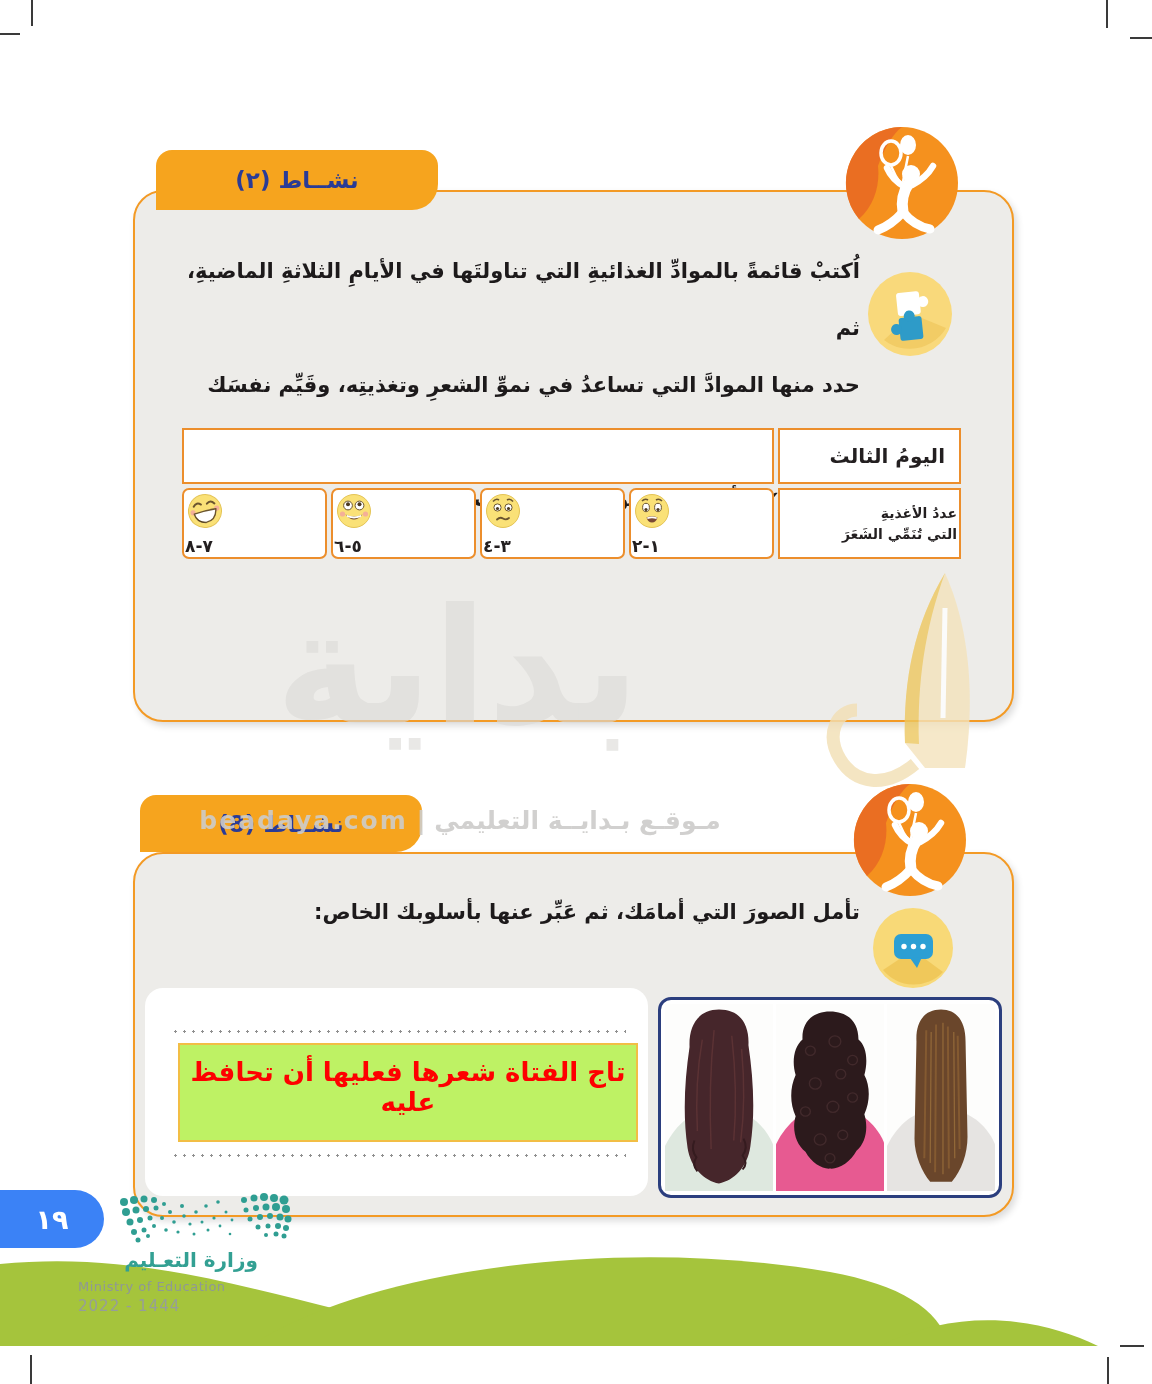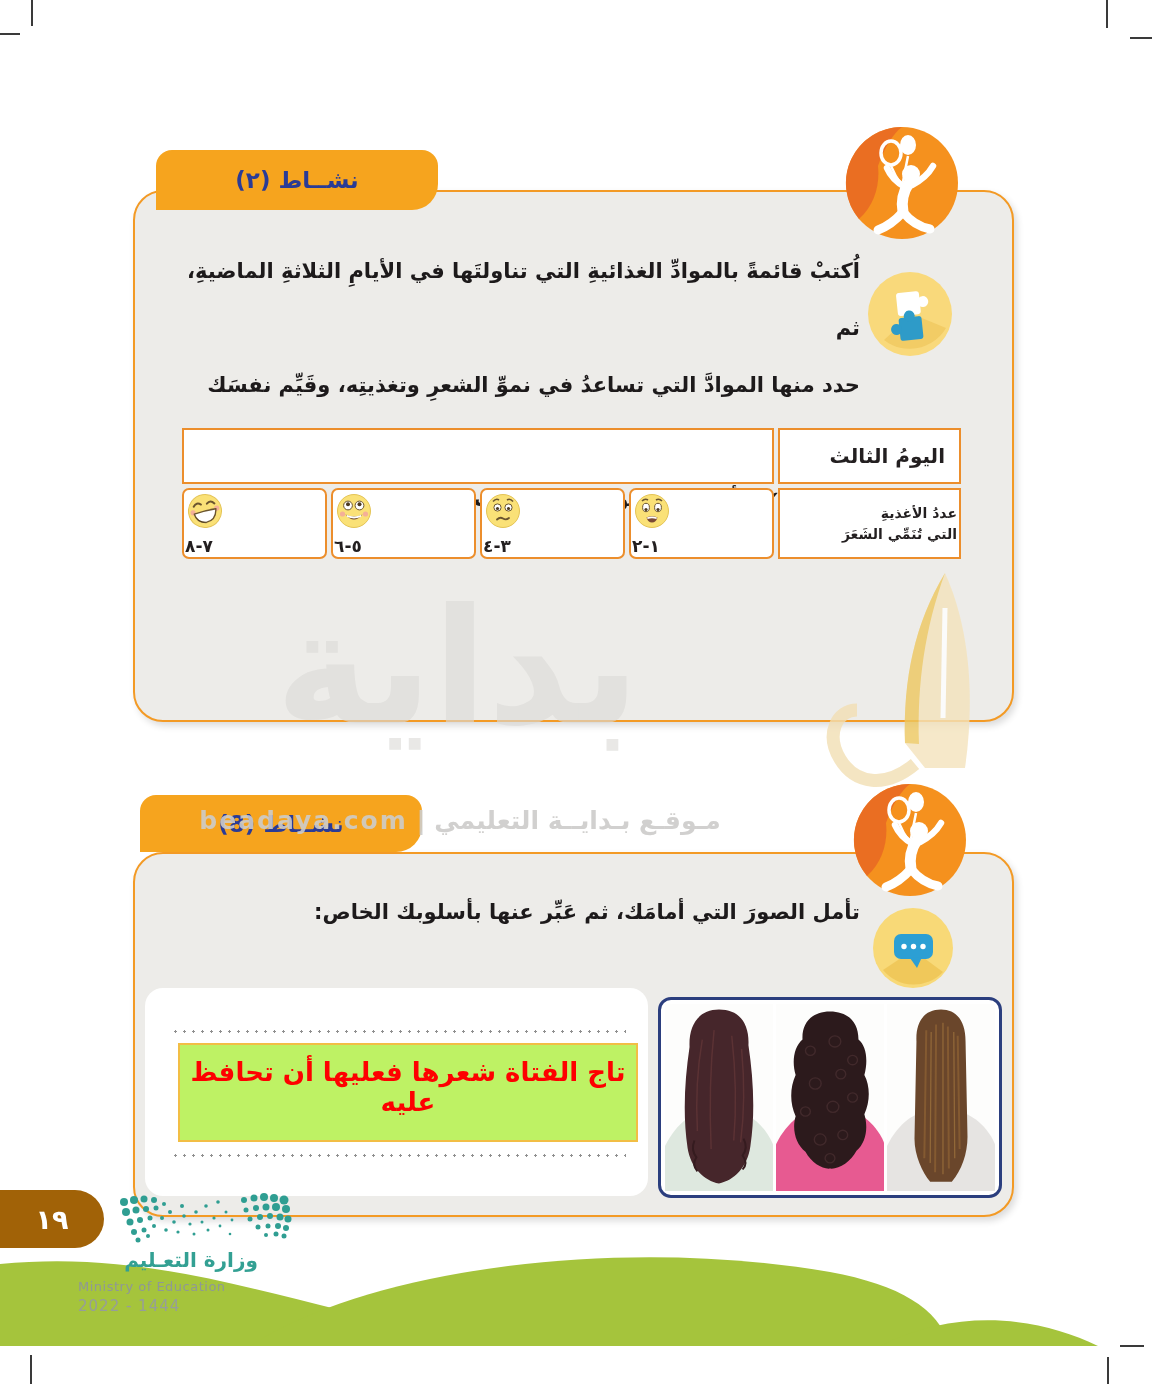--- a/index.html
+++ b/index.html
@@ -42,21 +42,21 @@
   .photobox{position:absolute;left:658px;top:997px;width:344px;height:201px;background:#fff;border:3px solid #2B3E7E;border-radius:13px;
     z-index:3;display:flex;gap:3px;padding:4px;box-sizing:border-box;}
   .photobox svg{flex:1;height:100%;}
   
   .wm{position:absolute;z-index:40;pointer-events:none;}
   .wm-big{left:175px;top:568px;width:565px;text-align:center;font-size:160px;line-height:200px;font-weight:bold;
     color:#DCDBD8;opacity:0.62;direction:rtl;letter-spacing:14px;}
   .wm-line{left:170px;top:768px;width:580px;text-align:center;font-size:25px;font-weight:bold;letter-spacing:2px;
     color:#CDCCCA;opacity:0.9;direction:rtl;margin-top:38px;}
   
-  .pagebadge{position:absolute;left:0;top:1190px;width:104px;height:58px;background:#a16207;border-radius:0 32px 32px 0;
+  .pagebadge{position:absolute;left:0;top:1190px;width:104px;height:58px;background:#3b82f6;border-radius:0 32px 32px 0;
     z-index:8;display:flex;align-items:center;justify-content:center;color:#fff;font-weight:bold;font-size:27px;}
   .moe-ar{position:absolute;left:112px;top:1248px;width:158px;text-align:center;color:#33A093;font-weight:bold;font-size:20px;z-index:8;direction:rtl;}
   .moe-en{position:absolute;left:78px;top:1279px;width:195px;color:#8f9896;font-size:13px;z-index:8;letter-spacing:0.5px;}
   .moe-yr{position:absolute;left:78px;top:1297px;width:195px;color:#969d9a;font-size:15px;z-index:8;letter-spacing:1px;}
   .z5{z-index:5;}
 </style>
 </head>
 <body>
 
 <div class="crop" style="left:31px;top:0;width:2px;height:26px;"></div>

